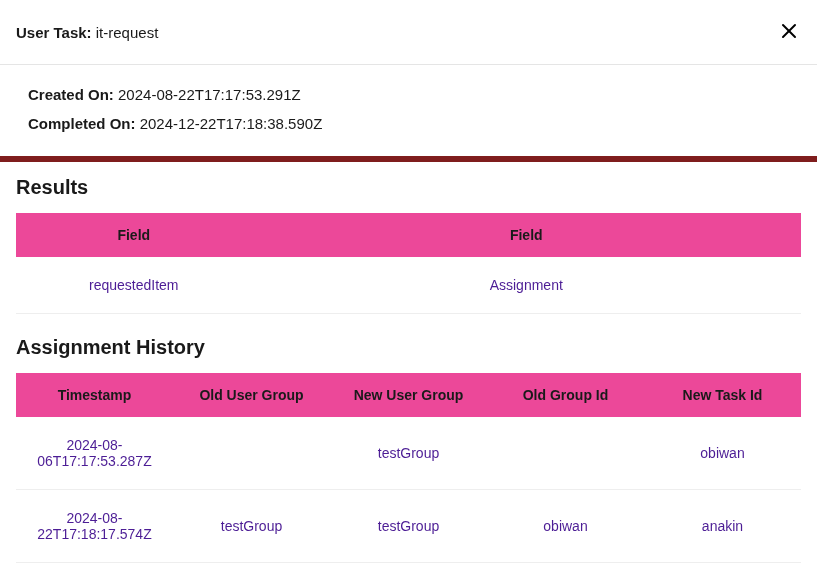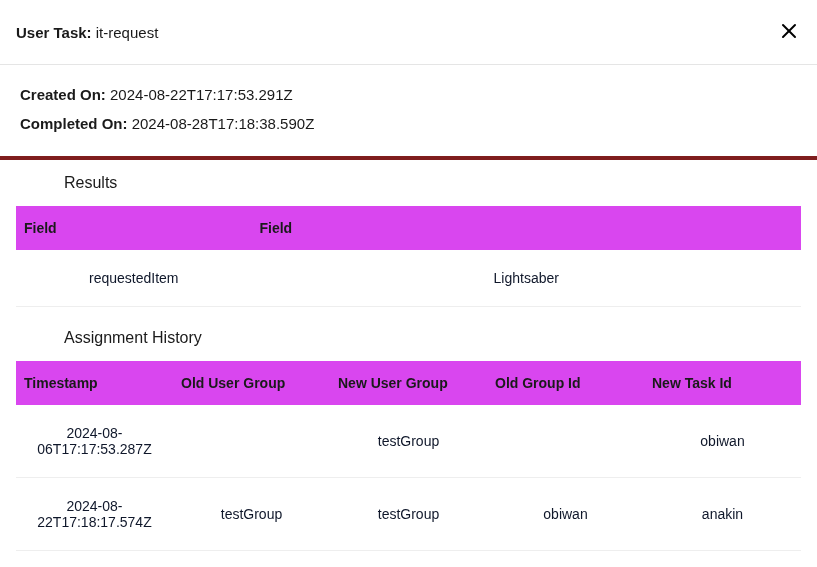--- a/index.html
+++ b/index.html
@@ -33,57 +33,56 @@
     .header-item .label {
       font-weight: 700;
     }
     .close-btn {
       cursor: pointer;
       font-size: 20px;
       line-height: 1;
       padding: 4px;
     }
     .meta-section {
-      padding: 16px 16px 18px 20px;
-      border-bottom: 4px solid #7f1d1d;
+      padding: 16px 16px 18px 28px;
+      border-bottom: 6px solid #7f1d1d;
     }
     .meta-line {
       font-size: 15px;
       line-height: 1.9;
     }
     .meta-line .label {
       font-weight: 700;
     }
     .section {
       padding: 14px 16px 8px 16px;
     }
     .section-title {
-      font-size: 16px;
-      font-weight: 400;
+      font-size: 20px;
+      font-weight: 700;
       margin-bottom: 14px;
-      margin-left: 48px;
     }
     table {
       width: 100%;
       border-collapse: collapse;
       table-layout: fixed;
     }
     thead th {
-      background: #d946ef;
+      background: #ec4899;
       font-weight: 700;
       font-size: 14px;
       padding: 14px 8px;
-      text-align: left;
+      text-align: center;
     }
     tbody td {
       padding: 20px 8px;
       text-align: center;
       font-size: 14px;
       border-bottom: 1px solid #eee;
-      color: #0f172a;
+      color: #4c1d95;
     }
     .results-table th:first-child {
       width: 30%;
     }
     .results-table th:last-child {
       width: 70%;
     }
     .history-table th,
     .history-table td {
       width: 20%;
@@ -107,37 +106,37 @@
   </div>
 </div>
 
 <div class="meta-section">
   <div class="meta-line">
     <span class="label">Created On:</span>
     <span>2024-08-22T17:17:53.291Z</span>
   </div>
   <div class="meta-line">
     <span class="label">Completed On:</span>
-    <span>2024-08-28T17:18:38.590Z</span>
+    <span>2024-12-22T17:18:38.590Z</span>
   </div>
 </div>
 
 <div class="section">
   <div class="section-title">Results</div>
   <table class="results-table">
     <thead>
       <tr>
         <th>Field</th>
         <th>Field</th>
       </tr>
     </thead>
     <tbody>
       <tr>
         <td>requestedItem</td>
-        <td>Lightsaber</td>
+        <td>Assignment</td>
       </tr>
     </tbody>
   </table>
 </div>
 
 <div class="section">
   <div class="section-title">Assignment History</div>
   <table class="history-table">
     <thead>
       <tr>

